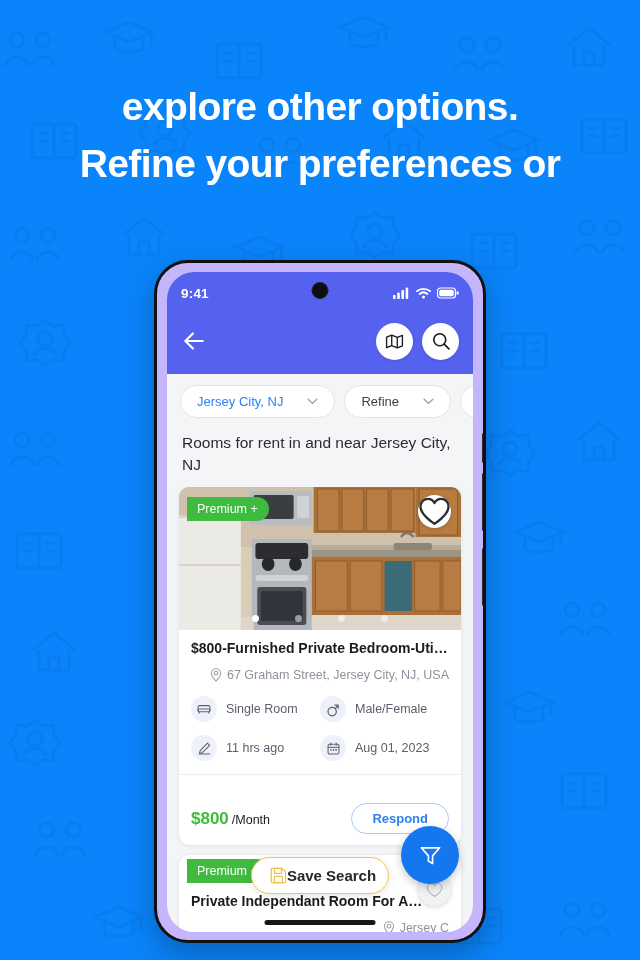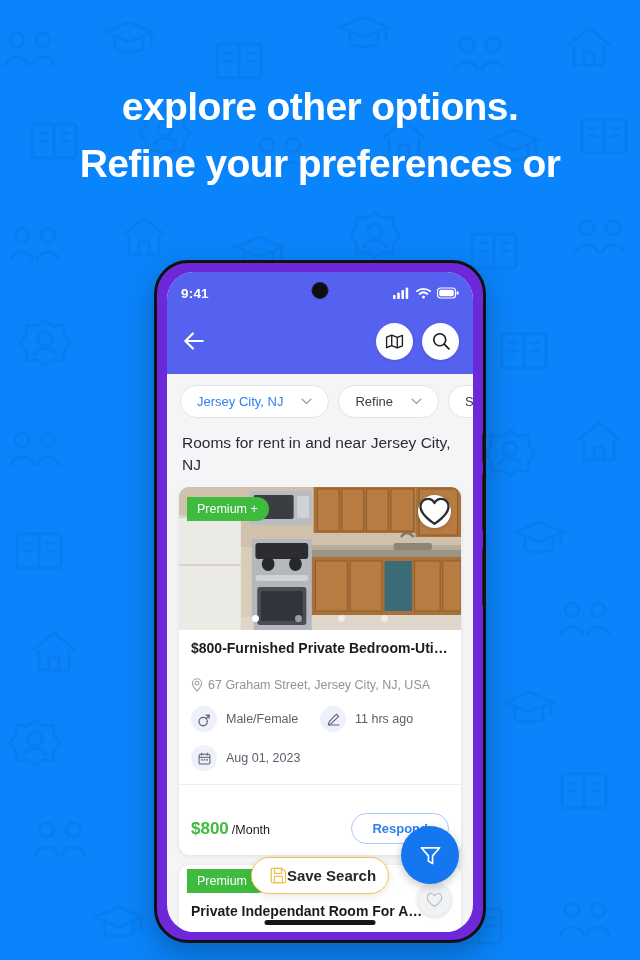--- a/index.html
+++ b/index.html
@@ -30,21 +30,21 @@
     line-height: 57px;
     letter-spacing: -0.6px;
     padding: 0 40px;
   }
 
   
   .phone {
     position: absolute;
     left: 154px; top: 260px;
     width: 332px; height: 683px;
-    background: #6d28d9;
+    background: #c4b5fd;
     border-radius: 34px;
     border: 3px solid #111;
     box-shadow: 0 12px 30px rgba(0,0,0,.25);
     padding: 9px 10px 8px 10px;
     overflow: hidden;
   }
   .side-btn {
     position: absolute; right: -2px;
     width: 3px; background: #2a2a2a; border-radius: 2px;
   }
@@ -99,21 +99,21 @@
   
   .chips-bar {
     background: #f4f5f7;
     padding: 11px 0 9px 13px;
     display: flex; gap: 9px;
     flex: 0 0 auto;
     overflow: hidden;
     white-space: nowrap;
   }
   .chip {
-    display: inline-flex; align-items: center; gap: 18px;
+    display: inline-flex; align-items: center; gap: 24px;
     background: #fff;
     border: 1px solid #e2e4e8;
     border-radius: 19px;
     padding: 8px 16px;
     font-size: 13px;
     color: #3d3d44;
     flex: 0 0 auto;
     cursor: pointer;
   }
   .chip.active { color: #2f80f0; }
@@ -178,23 +178,23 @@
   .dot.on { background: #ffffff; }
 
   
   .card-body { padding: 10px 12px 0 12px; }
   .card-title {
     font-size: 14px; font-weight: bold; color: #1b1b21;
     white-space: nowrap; overflow: hidden; text-overflow: ellipsis;
   }
   .card-addr {
     display: flex; align-items: center; gap: 5px;
-    margin-top: 22px;
+    margin-top: 12px;
     font-size: 12.5px; color: #8e939d;
-    white-space: nowrap; overflow: hidden;
+    white-space: nowrap; overflow: hidden; justify-content: flex-end;
   }
   .specs {
     display: grid; grid-template-columns: 1fr 1fr;
     row-gap: 13px; margin: 14px 0 13px 0;
   }
   .spec { display: flex; align-items: center; gap: 9px; }
   .spec-ico {
     width: 26px; height: 26px; border-radius: 50%;
     background: #eff1fa;
     display: flex; align-items: center; justify-content: center;
@@ -479,20 +479,30 @@
             <svg width="12" height="14" viewBox="0 0 14 17">
               <path d="M7 16 C7 16 12.6 9.8 12.6 6.4 C12.6 3.3 10.1 0.9 7 0.9 C3.9 0.9 1.4 3.3 1.4 6.4 C1.4 9.8 7 16 7 16 Z" stroke="#9aa0ab" stroke-width="1.3" fill="none"></path>
               <circle cx="7" cy="6.3" r="2.3" stroke="#9aa0ab" stroke-width="1.3" fill="none"></circle>
             </svg>
             <span>67 Graham Street, Jersey City, NJ, USA</span>
           </div>
 
           <div class="specs">
             <div class="spec">
               <span class="spec-ico">
+                <svg width="14" height="12" viewBox="0 0 20 16">
+                  <path d="M1.5 11 V5.5 C1.5 4.2 2.6 3.2 3.9 3.2 H16.1 C17.4 3.2 18.5 4.2 18.5 5.5 V11" stroke="#5b6275" stroke-width="1.5" fill="none"></path>
+                  <rect x="1.5" y="8" width="17" height="4" rx="1.4" stroke="#5b6275" stroke-width="1.5" fill="none"></rect>
+                  <path d="M3 12.2 V14 M17 12.2 V14" stroke="#5b6275" stroke-width="1.5" stroke-linecap="round"></path>
+                </svg>
+              </span>
+              <span class="spec-txt">Single Room</span>
+            </div>
+            <div class="spec">
+              <span class="spec-ico">
                 <svg width="12" height="15" viewBox="0 0 14 18">
                   <circle cx="6" cy="11.5" r="5" stroke="#5b6275" stroke-width="1.5" fill="none"></circle>
                   <path d="M9.8 7.6 L13 4.2 M9.2 3.6 H13.2 V7.4" stroke="#5b6275" stroke-width="1.5" fill="none" stroke-linecap="round" stroke-linejoin="round"></path>
                 </svg>
               </span>
               <span class="spec-txt">Male/Female</span>
             </div>
             <div class="spec">
               <span class="spec-ico">
                 <svg width="13" height="13" viewBox="0 0 17 17">
@@ -531,20 +541,27 @@
         <div style="position:relative;height:28px;background:#fff;">
           <div class="badge-premium" style="top:4px;">Premium +</div>
           <div class="heart-btn" style="top:18px;background:#f1f2f4;">
             <svg width="17" height="16" viewBox="0 0 24 22">
               <path d="M12 20 C12 20 1.8 13.6 1.8 7.4 C1.8 4.1 4.3 1.8 7.2 1.8 C9.4 1.8 11.2 3.2 12 4.9 C12.8 3.2 14.6 1.8 16.8 1.8 C19.7 1.8 22.2 4.1 22.2 7.4 C22.2 13.6 12 20 12 20 Z" stroke="#b8bcc4" stroke-width="1.7" fill="none" stroke-linejoin="round"></path>
             </svg>
           </div>
         </div>
         <div class="card-body" style="padding-bottom:16px;">
           <div class="card-title">Private Independant Room For A…</div>
+          <div class="card-addr">
+            <svg width="12" height="14" viewBox="0 0 14 17">
+              <path d="M7 16 C7 16 12.6 9.8 12.6 6.4 C12.6 3.3 10.1 0.9 7 0.9 C3.9 0.9 1.4 3.3 1.4 6.4 C1.4 9.8 7 16 7 16 Z" stroke="#9aa0ab" stroke-width="1.3" fill="none"></path>
+              <circle cx="7" cy="6.3" r="2.3" stroke="#9aa0ab" stroke-width="1.3" fill="none"></circle>
+            </svg>
+            <span>Jersey C</span>
+          </div>
         </div>
       </div>
     </div>
 
     <div class="save-search">
       <svg width="17" height="17" viewBox="0 0 20 20">
         <path d="M1.6 2.8 C1.6 2.1 2.1 1.6 2.8 1.6 H14.2 L18.4 5.8 V17.2 C18.4 17.9 17.9 18.4 17.2 18.4 H2.8 C2.1 18.4 1.6 17.9 1.6 17.2 Z" stroke="#f0c14b" stroke-width="1.5" fill="none" stroke-linejoin="round"></path>
         <rect x="5.4" y="1.6" width="8.2" height="6" stroke="#f0c14b" stroke-width="1.4" fill="none"></rect>
         <rect x="5.4" y="11" width="9.2" height="7.4" stroke="#f0c14b" stroke-width="1.4" fill="none"></rect>
       </svg>

